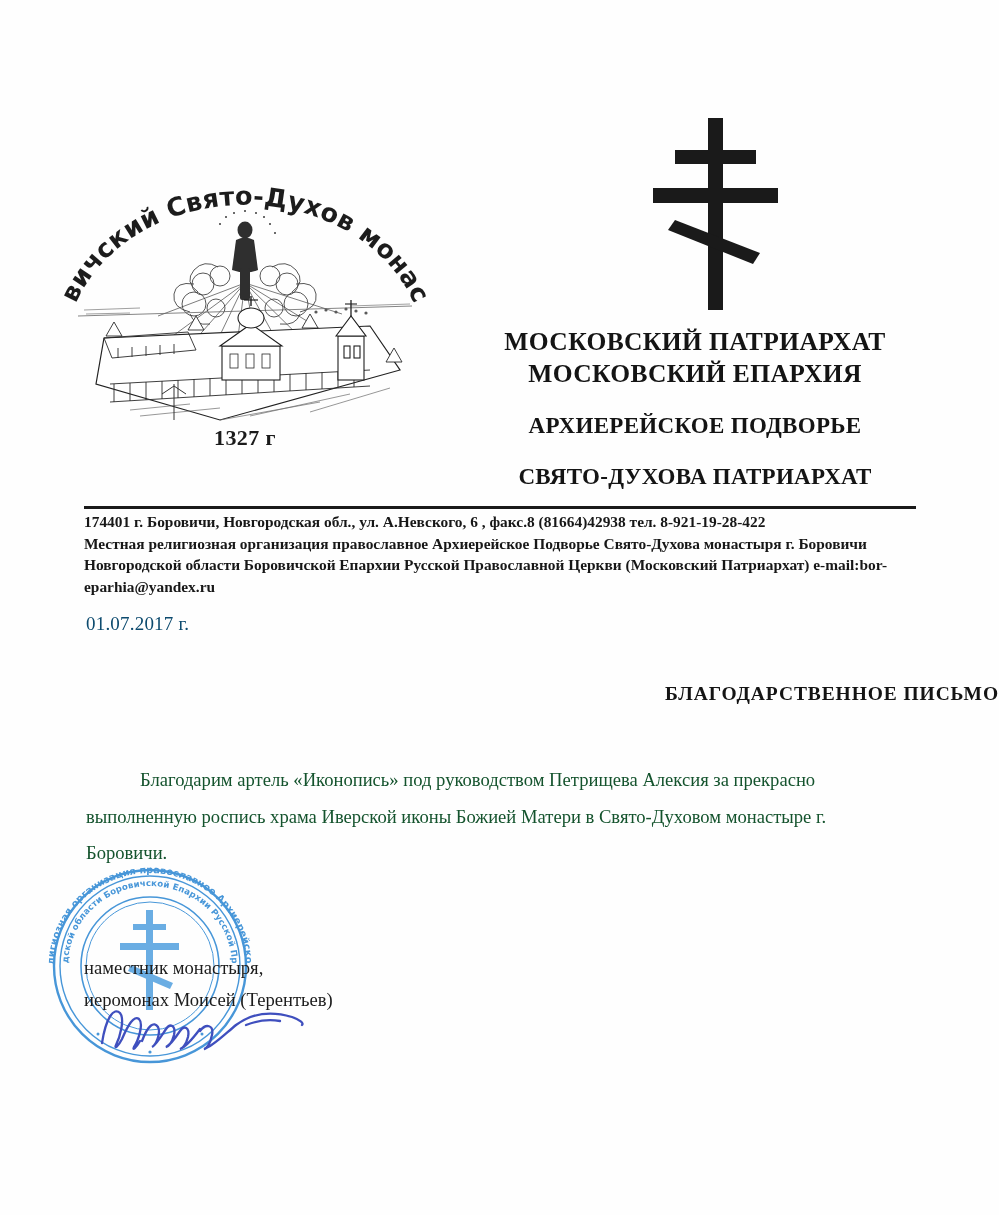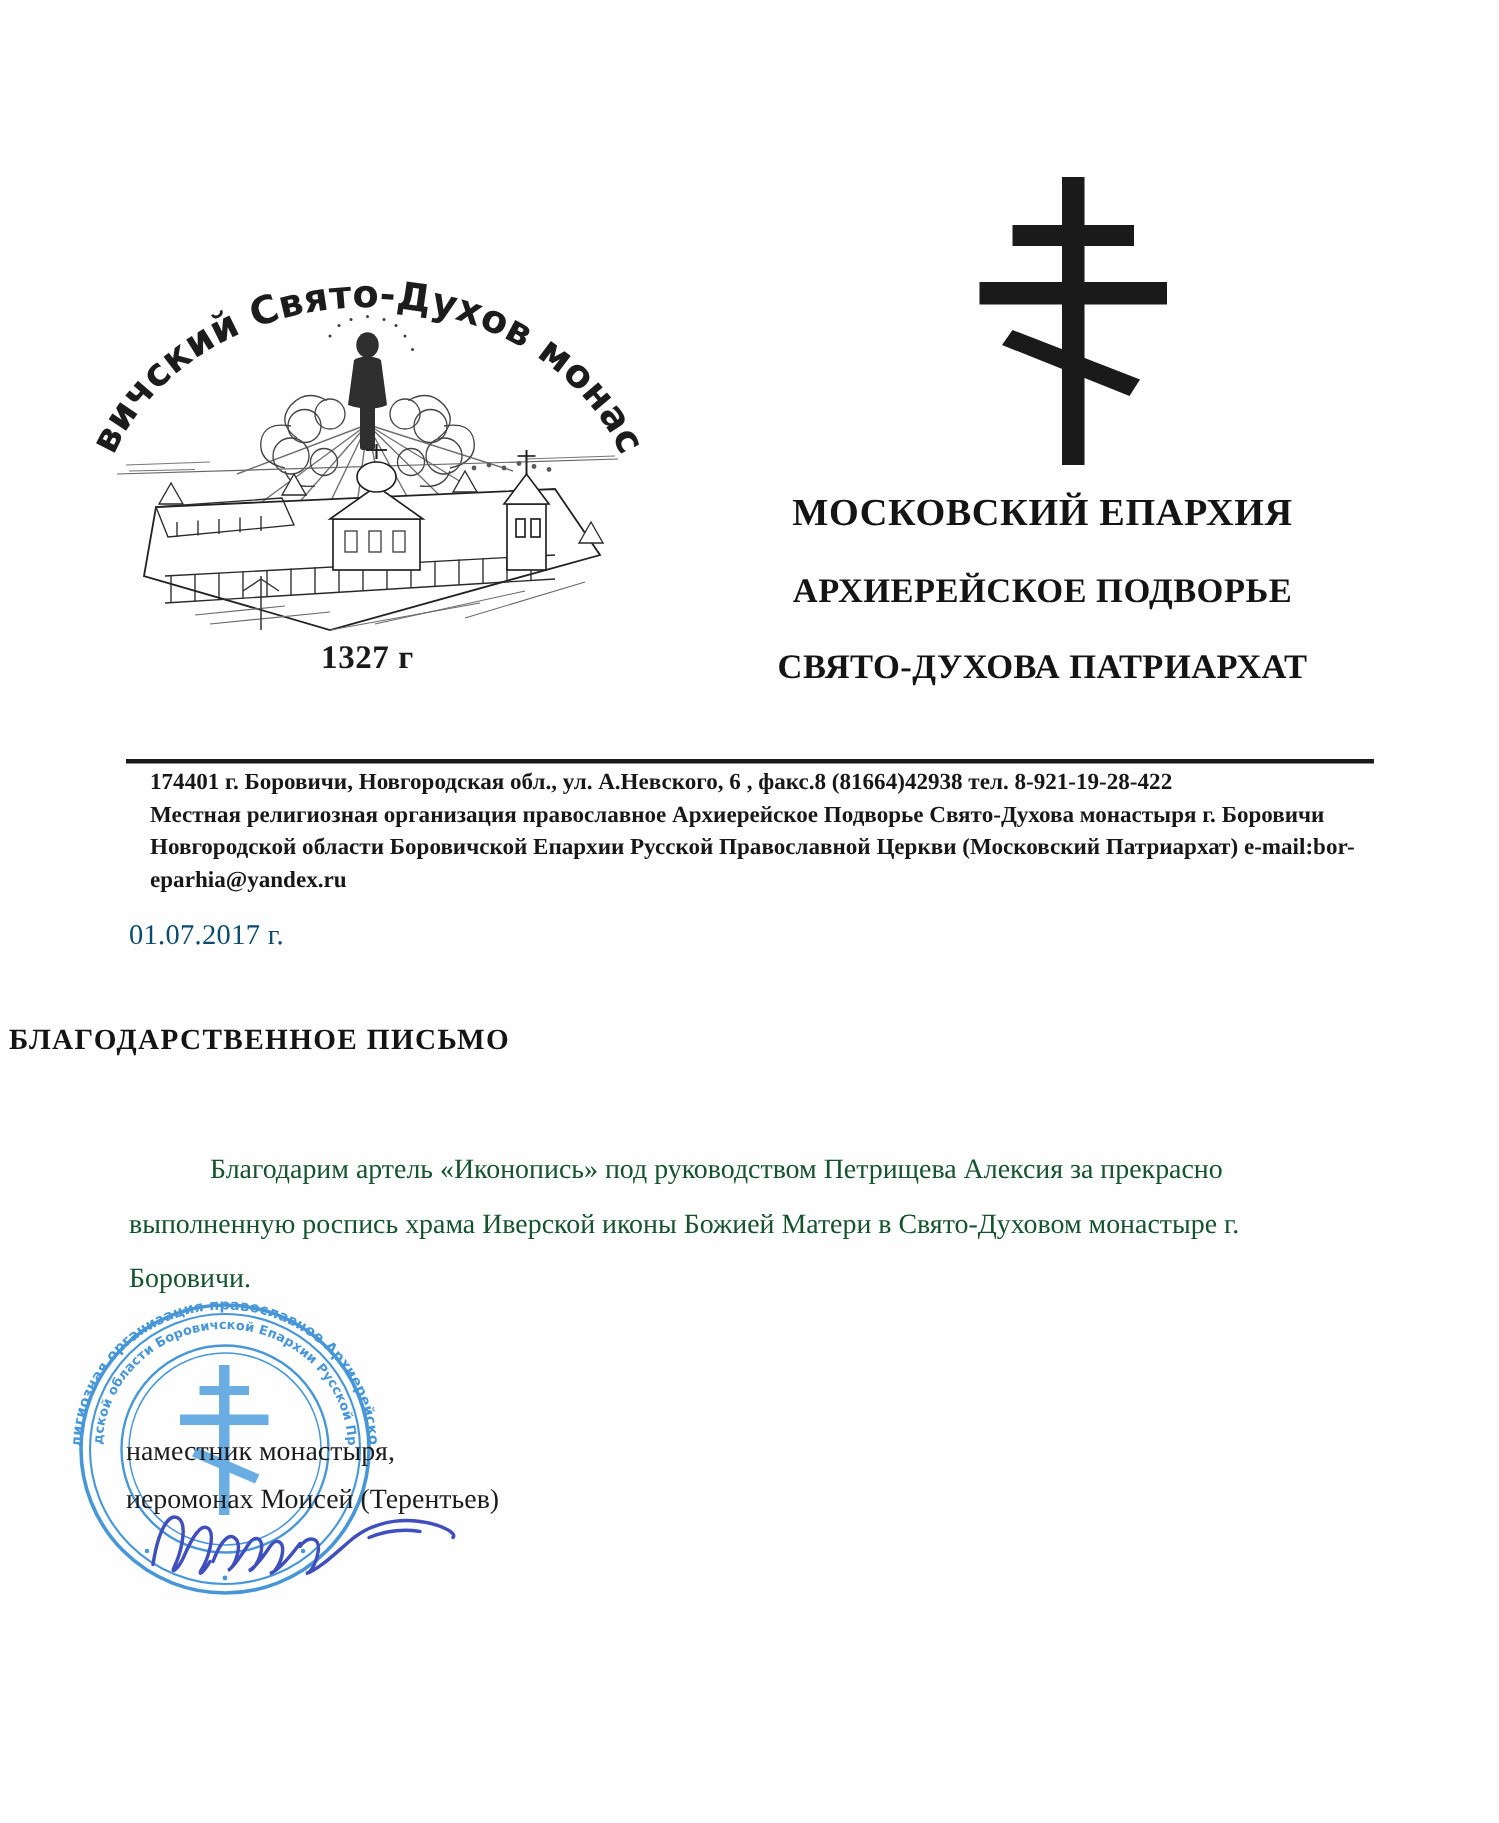--- a/index.html
+++ b/index.html
@@ -129,41 +129,40 @@
   .requisites {
     position: absolute;
     left: 84px;
     top: 511px;
     width: 836px;
     font-family: "Liberation Serif", "DejaVu Serif", serif;
     font-weight: 700;
     font-size: 15.4px;
     line-height: 21.5px;
     color: #171717;
-    margin-left: 16px;
   }
   .requisites div { white-space: nowrap; }
   .requisites .wrapline { white-space: normal; }
 
   
   .doc-date {
     position: absolute;
     left: 86px;
     top: 613px;
     font-size: 19px;
     letter-spacing: 0.2px;
     color: #0c4a6e;
   }
 
   .doc-title {
     position: absolute;
     left: 0;
     top: 683px;
     width: 999px;
-    text-align: left;
+    text-align: right;
     padding-left: 6px;
     box-sizing: border-box;
     font-weight: 700;
     font-size: 19.5px;
     letter-spacing: 0.9px;
     color: #141414;
   }
 
   .doc-body {
     position: absolute;
@@ -394,20 +393,21 @@
         <g fill="#1a1a1a">
           <rect x="88" y="8" width="15" height="192"></rect>
           <rect x="55" y="40" width="81" height="14"></rect>
           <rect x="33" y="78" width="125" height="15"></rect>
           <polygon points="48,120 55,110 140,143 133,154"></polygon>
         </g>
       </svg>
     </div>
 
     <div class="org-title">
+      <div class="t1">МОСКОВСКИЙ ПАТРИАРХАТ</div>
       <div class="t2">МОСКОВСКИЙ ЕПАРХИЯ</div>
       <div class="t3">АРХИЕРЕЙСКОЕ ПОДВОРЬЕ</div>
       <div class="t4">СВЯТО-ДУХОВА ПАТРИАРХАТ</div>
     </div>
   </div>
 
   <div class="rule"></div>
 
   <div class="requisites">
     <div>174401  г. Боровичи, Новгородская  обл.,  ул. А.Невского, 6 , факс.8 (81664)42938 тел. 8-921-19-28-422</div>

